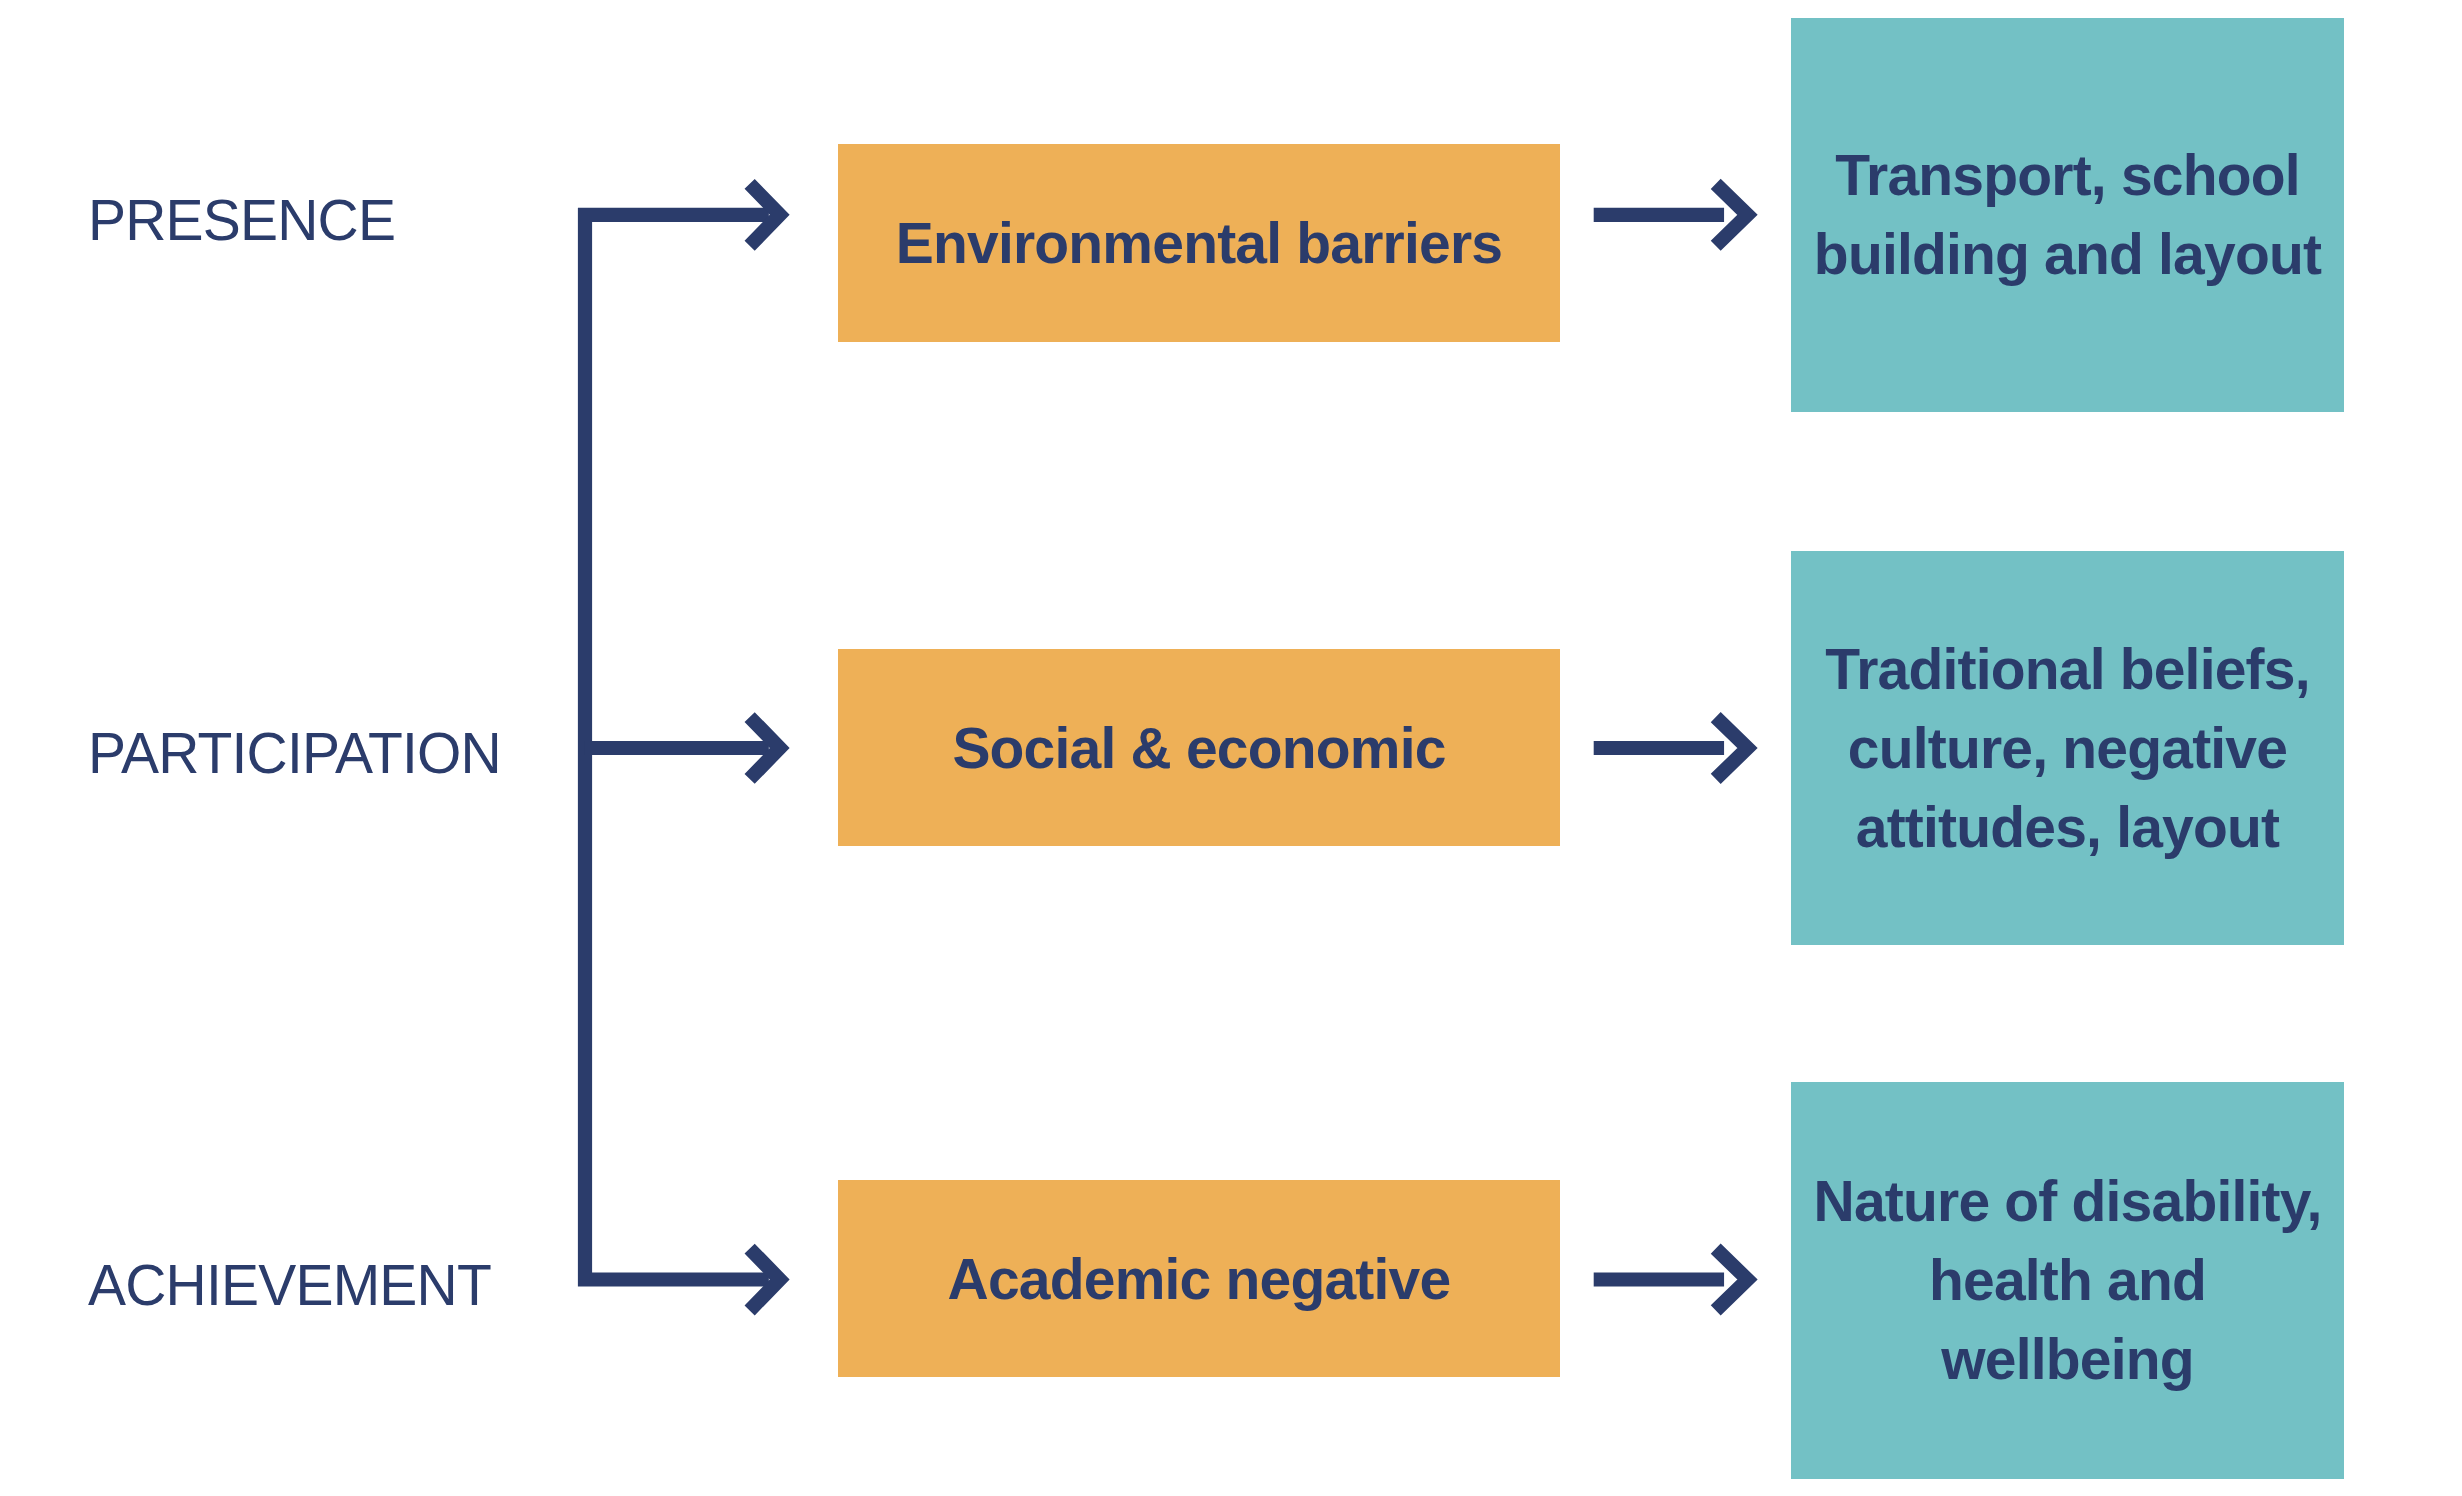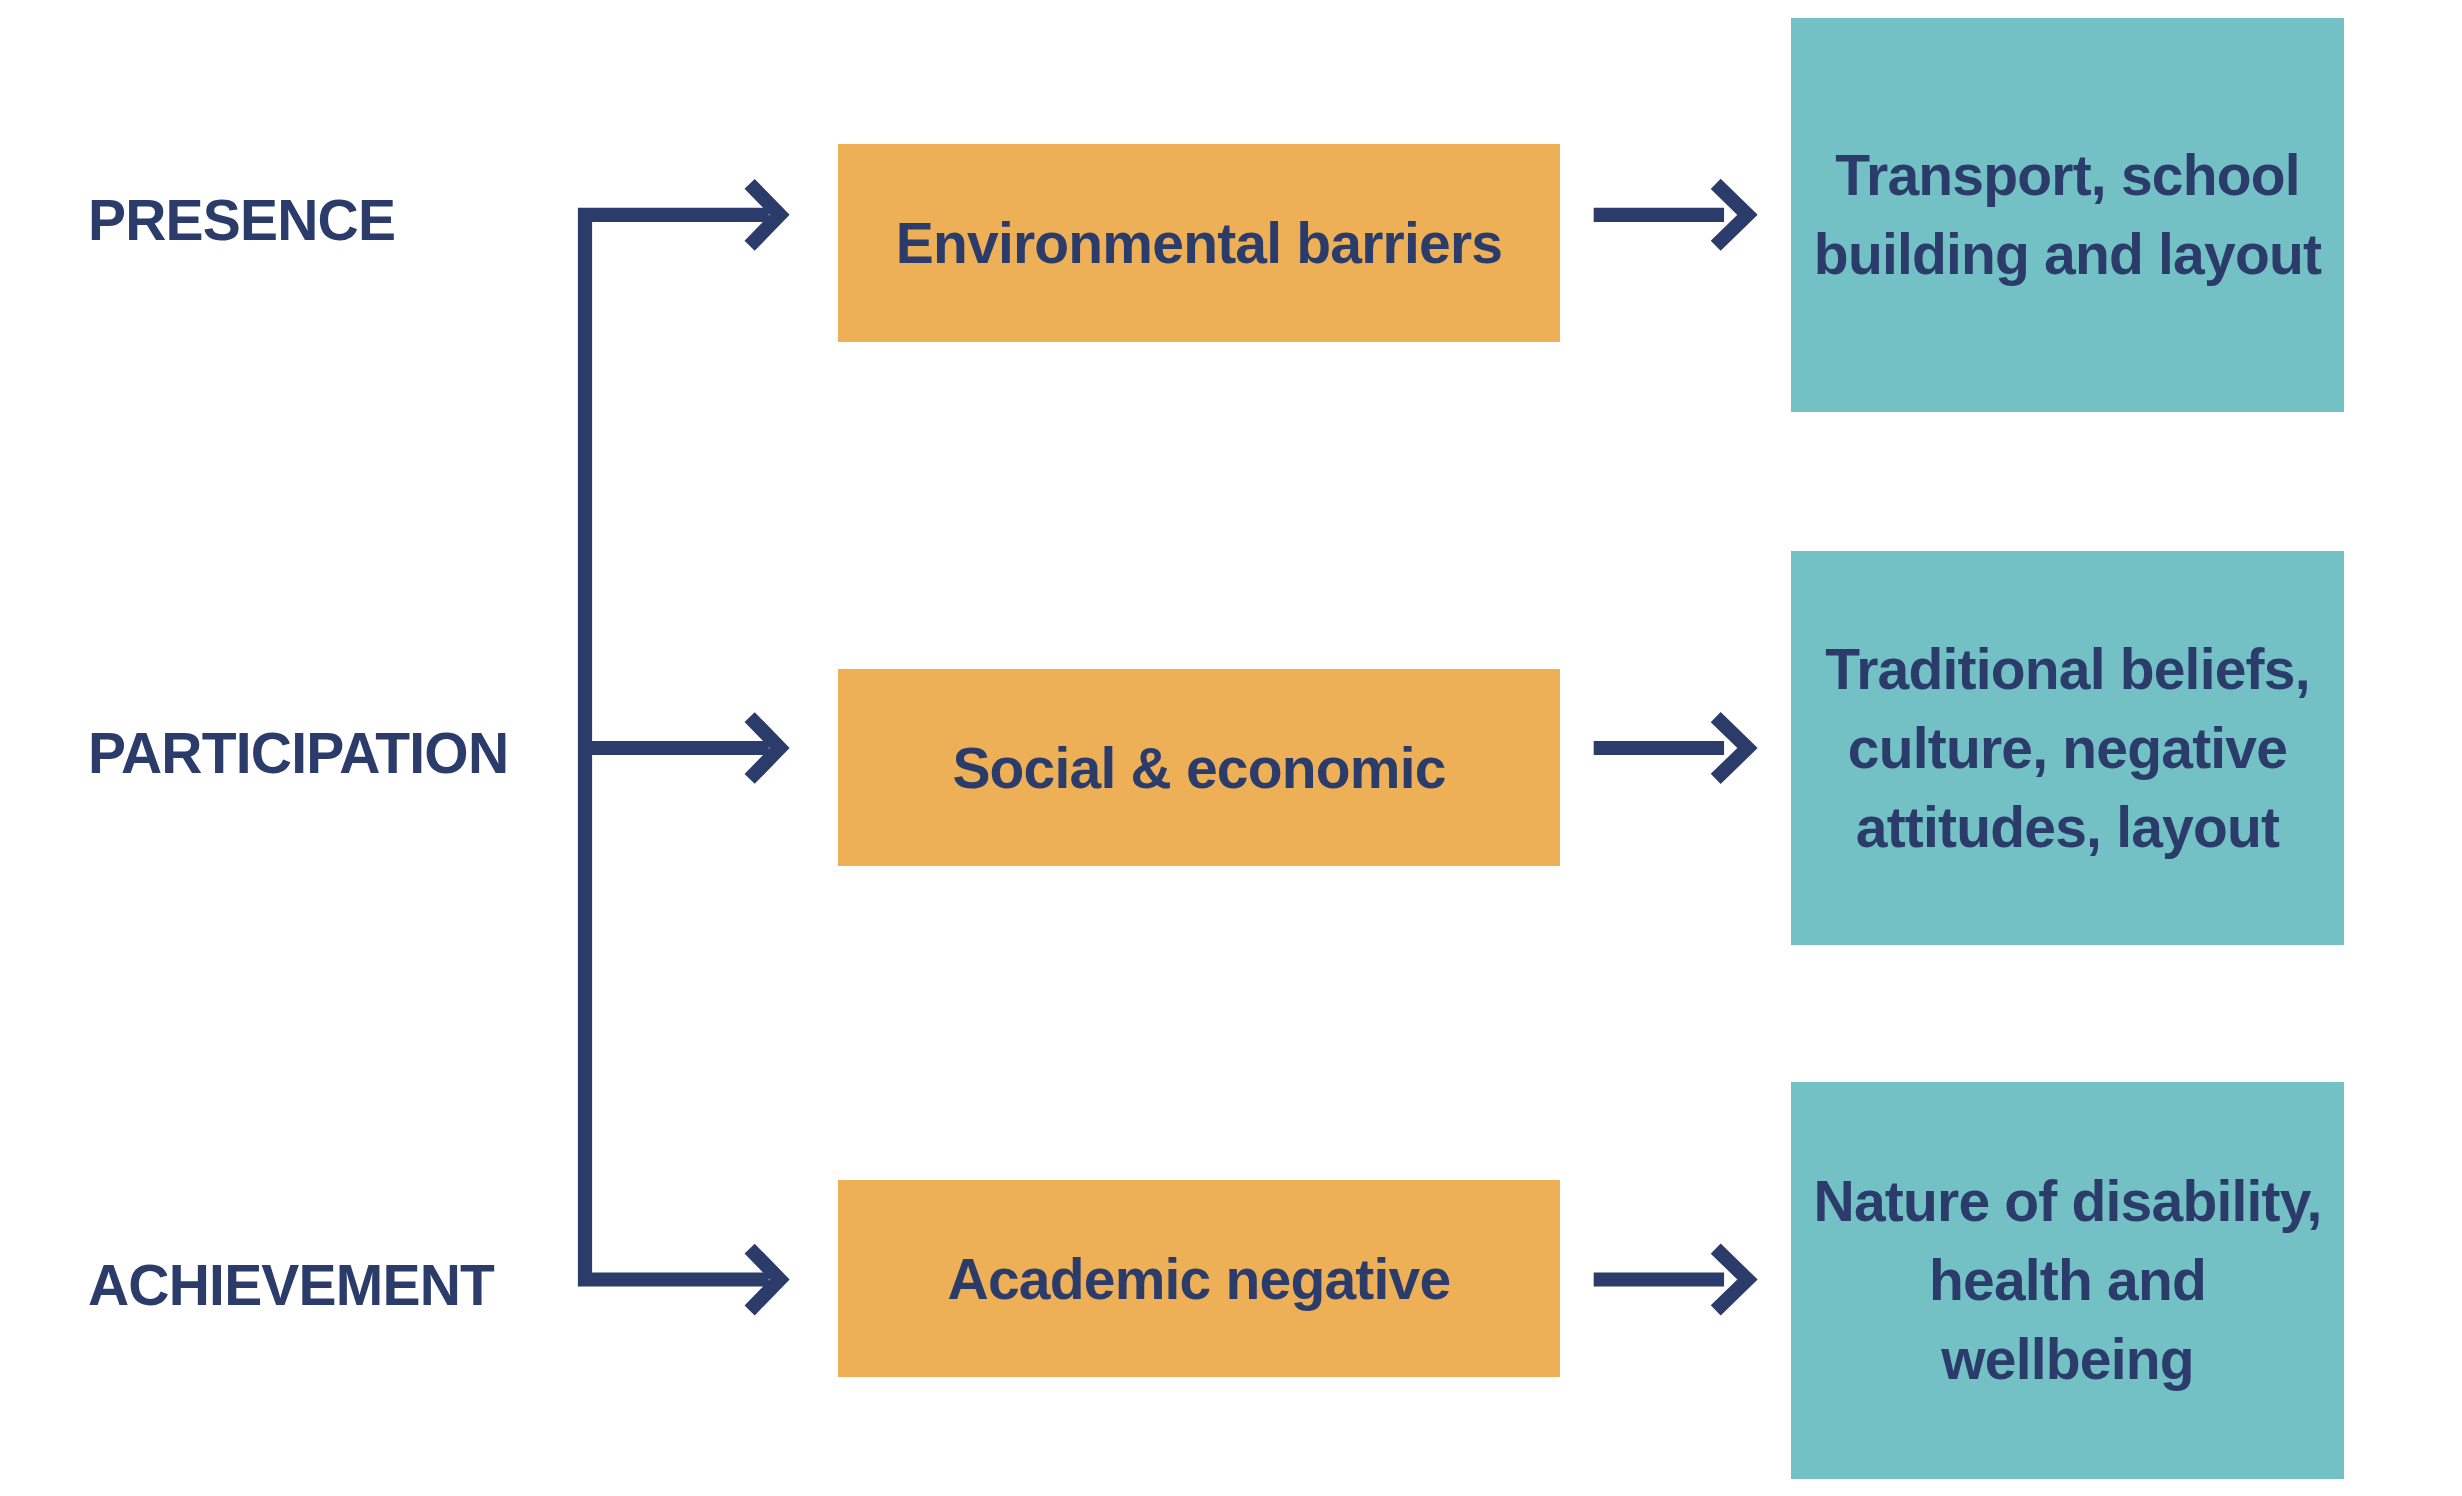--- a/index.html
+++ b/index.html
@@ -15,21 +15,21 @@
     background:var(--bg);
     font-family:"Liberation Sans","DejaVu Sans",sans-serif;
     overflow:hidden;
   }
   .stage-label{
     position:absolute;
     left:88px;
     height:100px;
     line-height:100px;
     font-size:57px;
-    font-weight:bold;
+    font-weight:normal;
     letter-spacing:-0.8px;
     color:var(--navy);
     white-space:nowrap;
   }
   .box{
     position:absolute;
     display:flex;
     align-items:center;
     justify-content:center;
     text-align:center;
@@ -85,21 +85,21 @@
     <path d="M 2053 858 L 2091 895 L 2053 932"></path>
     <path d="M 1907 1531 L 2063 1531"></path>
     <path d="M 2053 1494 L 2091 1531 L 2053 1568"></path>
   </svg>
 
   <div class="stage-label" style="top:170px;">PRESENCE</div>
   <div class="stage-label" style="top:703px;">PARTICIPATION</div>
   <div class="stage-label" style="top:1235px;">ACHIEVEMENT</div>
 
   <div class="box barrier-box" style="top:116px;height:198px;margin-top:28px;">Environmental barriers</div>
-  <div class="box barrier-box" style="top:669px;height:197px;">Social &amp; economic</div>
+  <div class="box barrier-box" style="top:649px;height:197px;">Social &amp; economic</div>
   <div class="box barrier-box" style="top:1180px;height:197px;">Academic negative</div>
 
   <div class="box outcome-box" style="top:17.6px;height:394px;">Transport, school
 building and layout</div>
   <div class="box outcome-box" style="top:551px;height:394px;">Traditional beliefs,
 culture, negative
 attitudes, layout</div>
   <div class="box outcome-box" style="top:1082px;height:397px;">Nature of disability,
 health and
 wellbeing</div>

